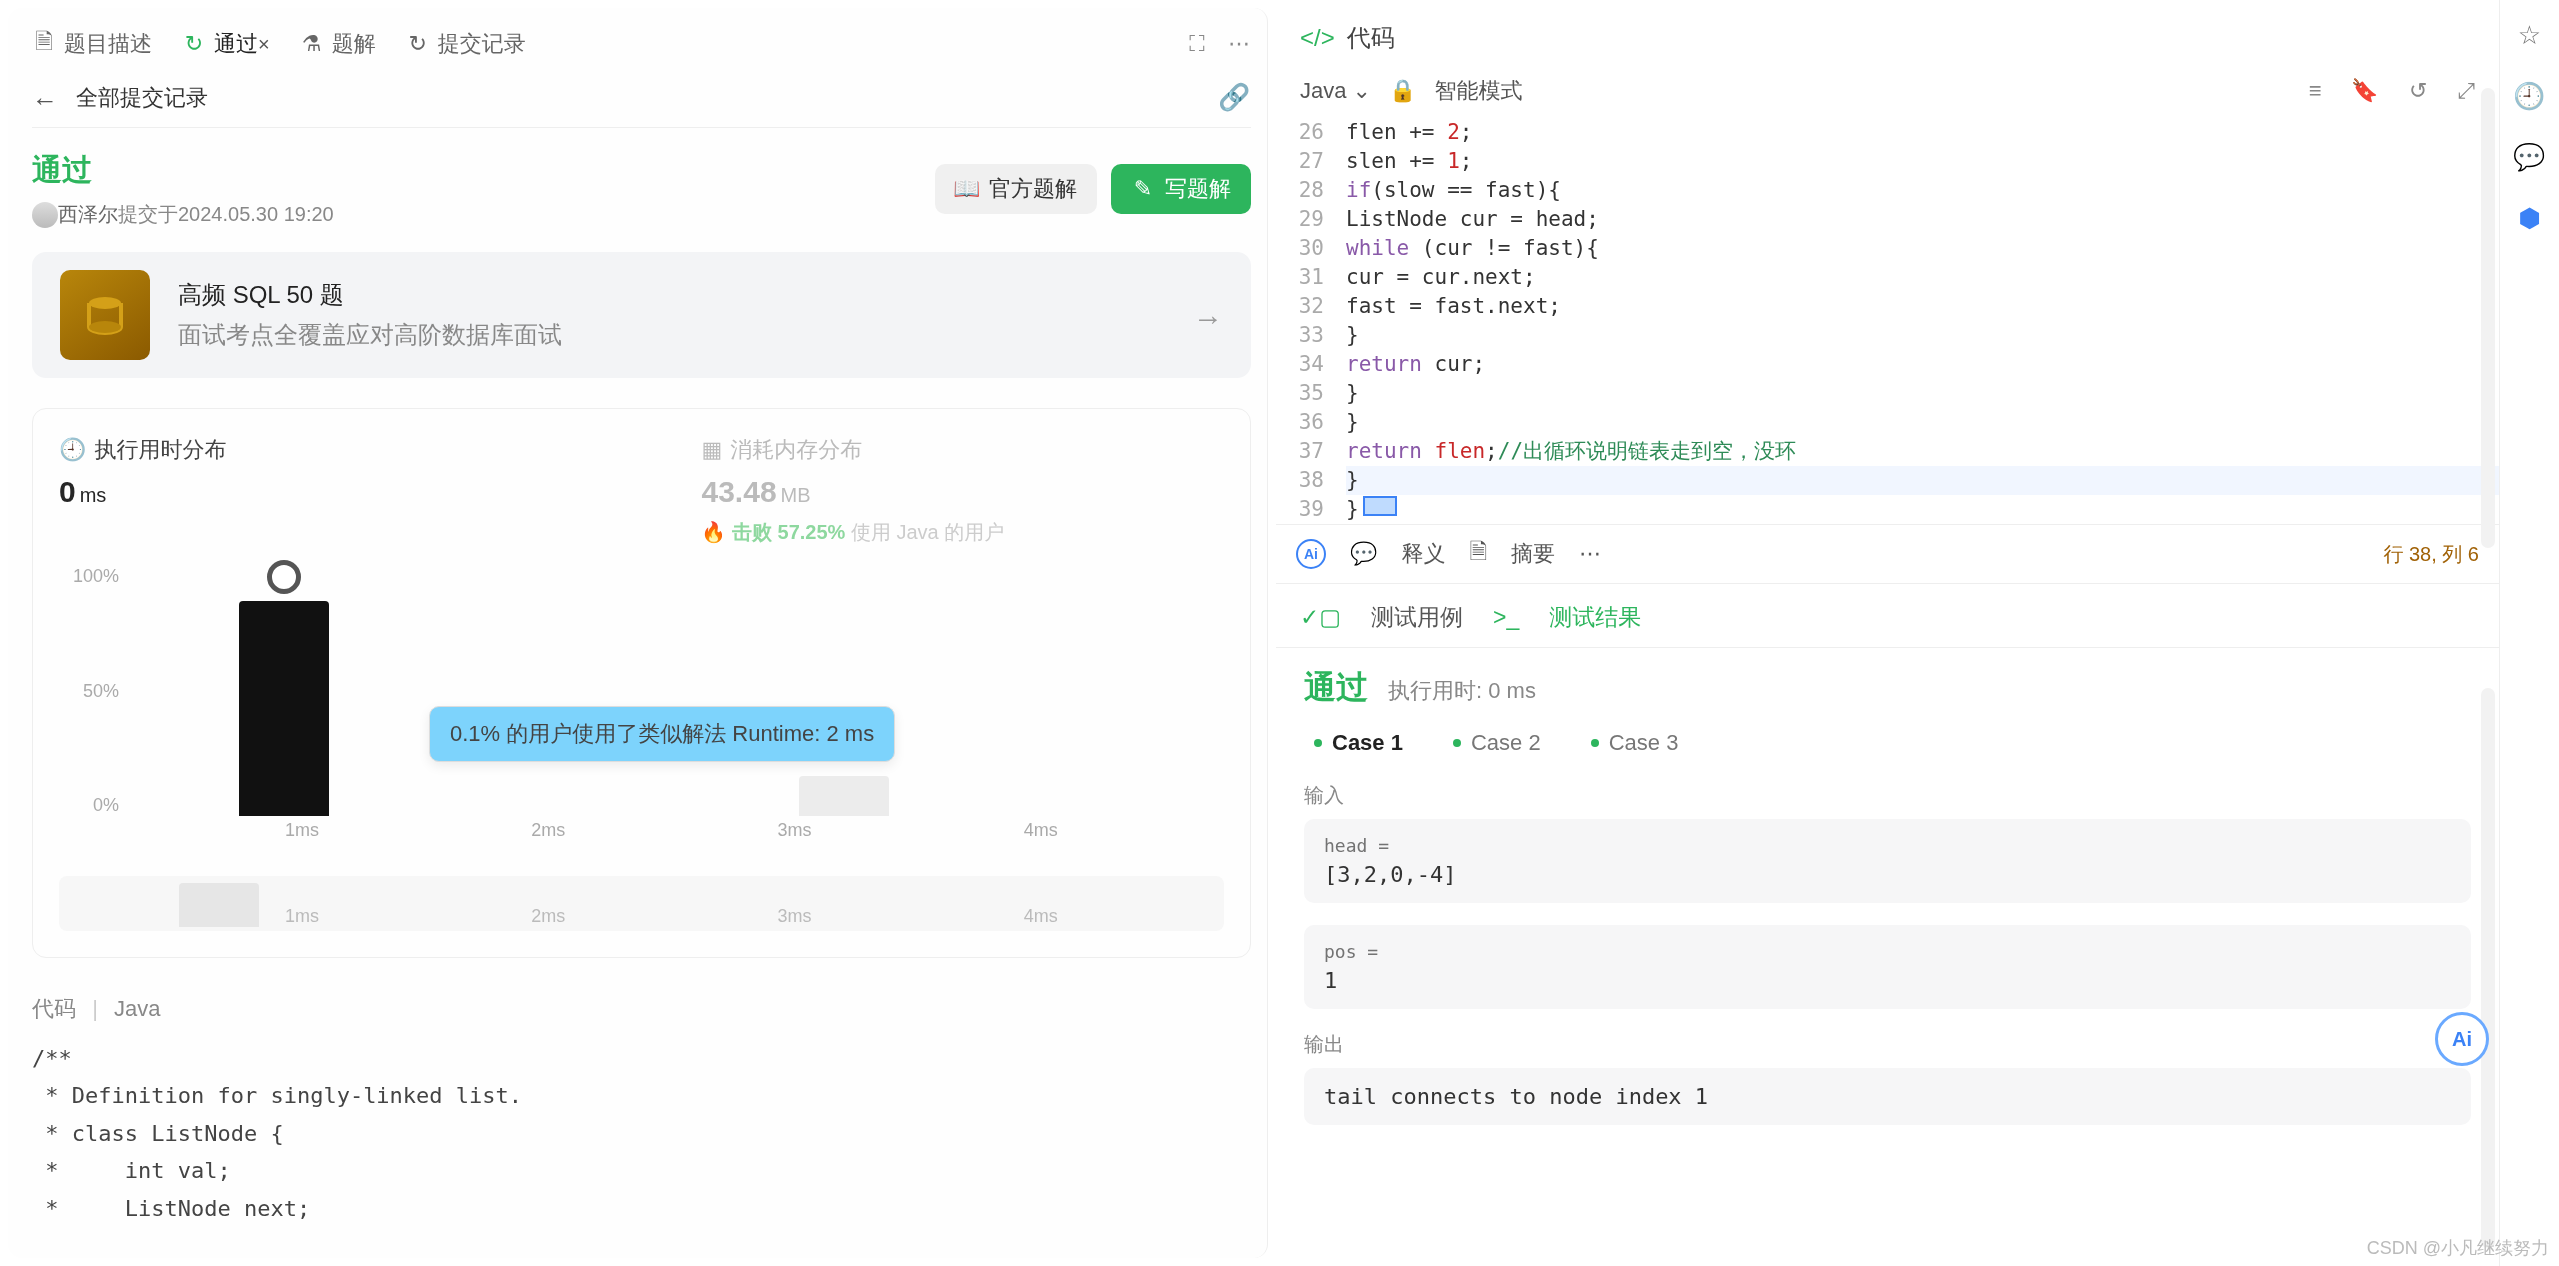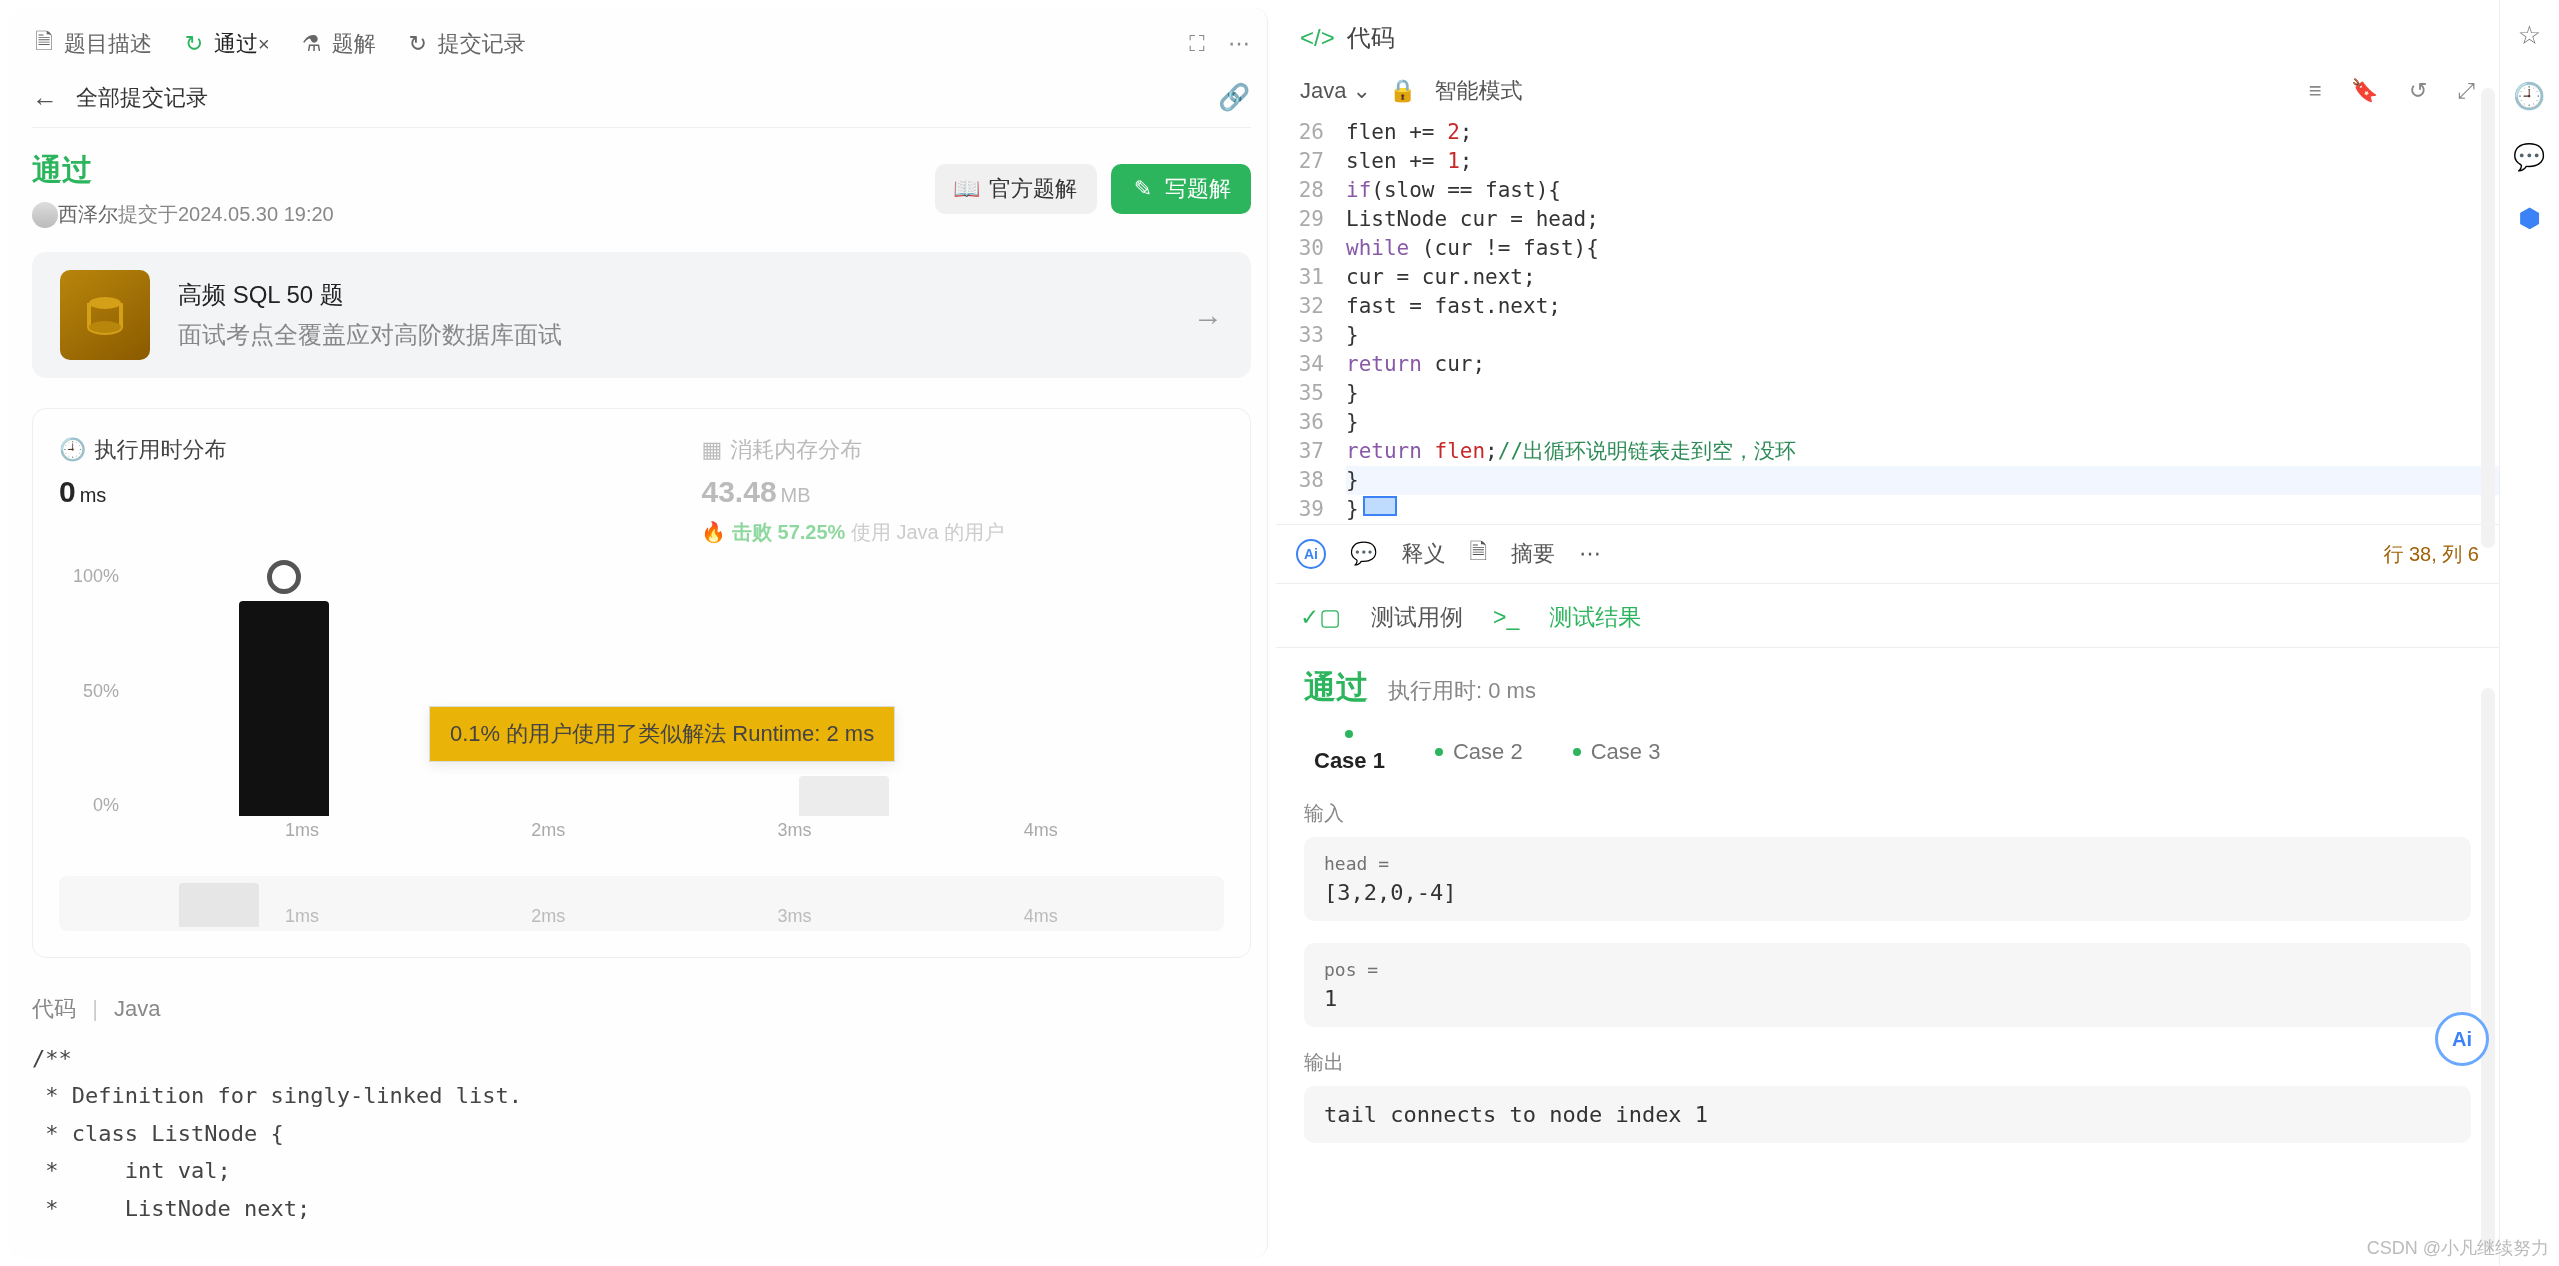--- a/index.html
+++ b/index.html
@@ -51,21 +51,21 @@
   .beat-pct { color:#2db55d; font-weight:600; }
   .stats-col.dim .beat-row { color:#ccc; }
   .stats-col.dim .beat-green, .stats-col.dim .beat-pct { color:#8ed89f; }
   .chart { position:relative; height:280px; margin-top:20px; }
   .yaxis { position:absolute; left:0; top:0; bottom:30px; width:70px; display:flex; flex-direction:column; justify-content:space-between; font-size:18px; color:#aaa; text-align:right; padding-right:10px; }
   .plot { position:absolute; left:80px; right:20px; top:0; bottom:30px; }
   .bar { position:absolute; bottom:0; width:90px; background:#111; border-radius:4px 4px 0 0; }
   .bar.light { background:#ececec; }
   .avatar-marker { position:absolute; width:34px; height:34px; border-radius:50%; background:#fff; border:5px solid #555; }
   .xaxis { position:absolute; left:80px; right:20px; bottom:0; height:26px; display:flex; justify-content:space-around; font-size:18px; color:#aaa; padding:0 40px; }
-  .tooltip { position:absolute; background:#eab308; border:1px solid #ddd; border-radius:0; padding:12px 20px; font-size:22px; color:#444; box-shadow:0 4px 12px rgba(0,0,0,.08); white-space:nowrap; }
+  .tooltip { position:absolute; background:#7dd3fc; border:1px solid #ddd; border-radius:10px; padding:12px 20px; font-size:22px; color:#444; box-shadow:0 4px 12px rgba(0,0,0,.08); white-space:nowrap; }
   .minichart { height:55px; margin-top:30px; position:relative; background:#f7f7f7; border-radius:8px; }
   .minichart .mlabels{position:absolute;left:80px;right:20px;bottom:4px;display:flex;justify-content:space-around;font-size:18px;color:#bbb;padding:0 40px;}
   .minichart .mbar{position:absolute;bottom:4px;left:120px;width:80px;height:44px;background:#e6e6e6;border-radius:4px 4px 0 0;}
 
   .code-section-label { margin-top:36px; font-size:22px; color:#888; }
   .code-section-label .sep{ margin:0 10px; color:#ccc; }
   .code-block { margin-top:16px; font-family:Menlo,Consolas,monospace; font-size:22px; line-height:1.7; color:#444; white-space:pre; }
 
   
   .right-header { display:flex; align-items:center; gap:12px; font-size:24px; color:#444; padding:14px 24px; }
@@ -89,21 +89,21 @@
   .check-icon{color:#2db55d;}
 
   .result-body { padding:18px 28px; overflow:auto; }
   .pass-row { display:flex; align-items:baseline; gap:20px; margin-bottom:20px; }
   .pass { color:#2db55d; font-size:32px; font-weight:600; }
   .runtime-info { color:#888; font-size:22px; }
 
   .case-tabs { display:flex; gap:50px; font-size:22px; color:#777; margin-bottom:26px; padding-left:10px;}
   .case-tab{display:flex;align-items:center;gap:10px;cursor:pointer;}
   .dot{width:8px;height:8px;border-radius:50%;background:#2db55d;}
-  .case-tab.active{color:#222;font-weight:600;flex-direction:column;}
+  .case-tab.active{color:#222;font-weight:600;}
 
   .field-label{font-size:20px;color:#888;margin-bottom:10px;margin-top:8px;}
   .field-box{background:#f6f6f7;border-radius:10px;padding:16px 20px;font-family:Menlo,Consolas,monospace;font-size:22px;color:#333;margin-bottom:22px;}
   .field-sub{font-size:18px;color:#737373;margin-bottom:6px;}
 
   .scrollbar-right{position:absolute;right:4px;width:14px;background:#f2f2f2;border-radius:8px;}
   .scrollbar-right.top{top:80px;height:460px;}
   .scrollbar-right.mid{top:680px;height:560px;}
 
   .sidebar .sicon{font-size:26px;color:#777;}

